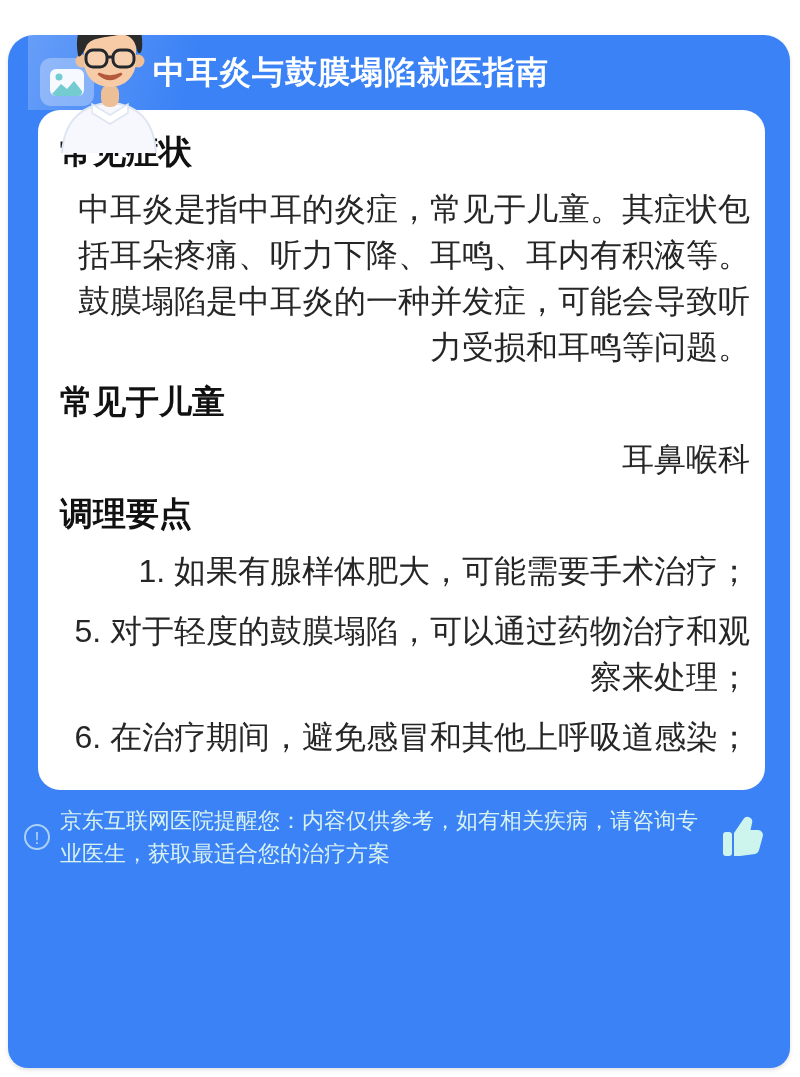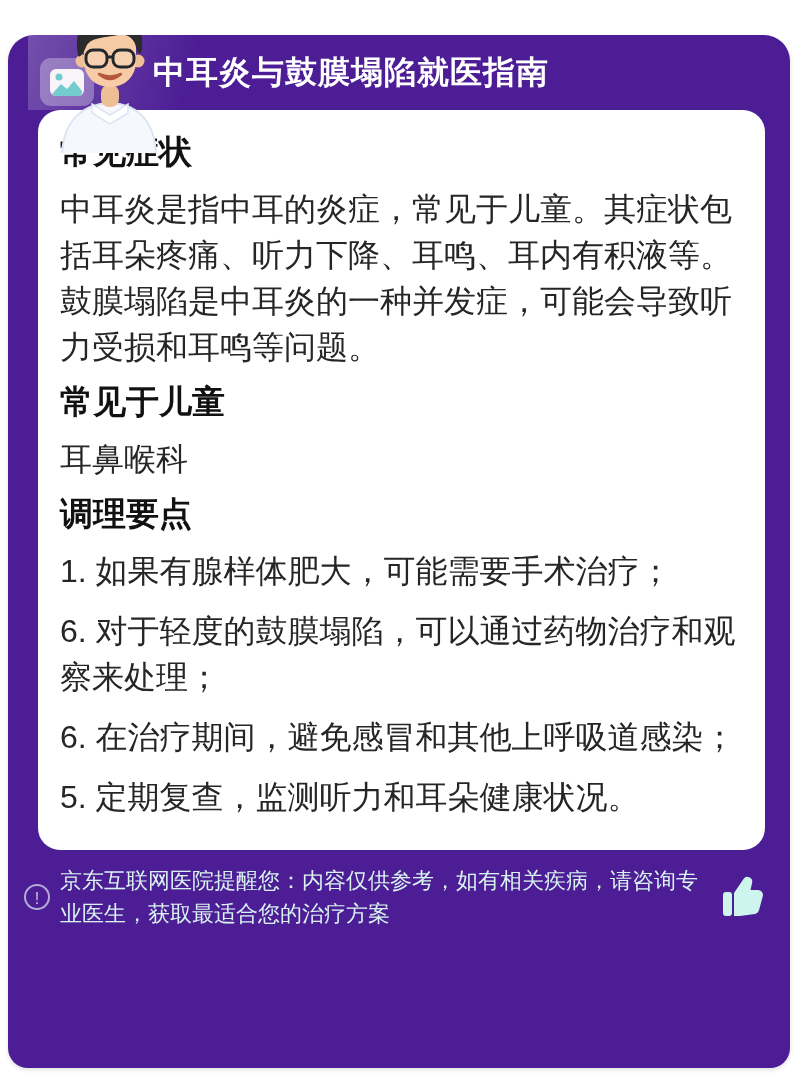--- a/index.html
+++ b/index.html
@@ -10,21 +10,21 @@
     background: #ffffff;
     overflow: hidden;
     font-family: "Liberation Sans", "DejaVu Sans", sans-serif;
   }
   .panel {
     position: absolute;
     left: 8px;
     right: 10px;
     top: 35px;
     bottom: 9px;
-    background: #4c1d95;
+    background: #3b82f6;
     border-radius: 26px 26px 20px 20px;
     box-shadow: 0 2px 4px rgba(0,0,0,0.12);
     overflow: hidden;
   }
   .header {
     position: relative;
     height: 75px;
     display: flex;
     align-items: center;
     padding-left: 145px;
@@ -69,20 +69,21 @@
     line-height: 40px;
     font-weight: bold;
     color: #111111;
   }
   .card h2:first-child { margin-top: 0; }
   .card p {
     margin: 0 0 12px 0;
     font-size: 32px;
     line-height: 46px;
     color: #262626;
+    text-align: right;
   }
   .card p.point { margin-bottom: 14px; }
   .card p.point:last-child { margin-bottom: 0; }
   .footer {
     display: flex;
     align-items: center;
     padding: 14px 24px 18px 16px;
     gap: 10px;
   }
   .info-circle {
@@ -157,23 +158,22 @@
 
   <div class="card">
     <h2>常见症状</h2>
     <p>中耳炎是指中耳的炎症，常见于儿童。其症状包括耳朵疼痛、听力下降、耳鸣、耳内有积液等。鼓膜塌陷是中耳炎的一种并发症，可能会导致听力受损和耳鸣等问题。</p>
 
     <h2>常见于儿童</h2>
     <p>耳鼻喉科</p>
 
     <h2>调理要点</h2>
     <p class="point">1. 如果有腺样体肥大，可能需要手术治疗；</p>
-    <p class="point">6. 对于轻度的鼓膜塌陷，可以通过药物治疗和观察来处理；</p>
+    <p class="point">5. 对于轻度的鼓膜塌陷，可以通过药物治疗和观察来处理；</p>
     <p class="point">6. 在治疗期间，避免感冒和其他上呼吸道感染；</p>
-    <p class="point">5. 定期复查，监测听力和耳朵健康状况。</p>
   </div>
 
   <div class="footer">
     <div class="info-circle">!</div>
     <p class="disclaimer">京东互联网医院提醒您：内容仅供参考，如有相关疾病，请咨询专业医生，获取最适合您的治疗方案</p>
     <button class="thumb-btn" aria-label="like">
       <svg width="50" height="50" viewBox="0 0 50 50">
         <rect x="7" y="20" width="9" height="24" rx="3" fill="#CDF4ED"></rect>
         <path d="M18 44 V21 L27.5 7 a4.8 4.8 0 0 1 8.7 3.4 L34.5 18 h7.5 a5 5 0 0 1 4.8 6.3 l-3.6 13.2 A6.5 6.5 0 0 1 37 42.3 L24 44 Z" fill="#CDF4ED"></path>
       </svg>

